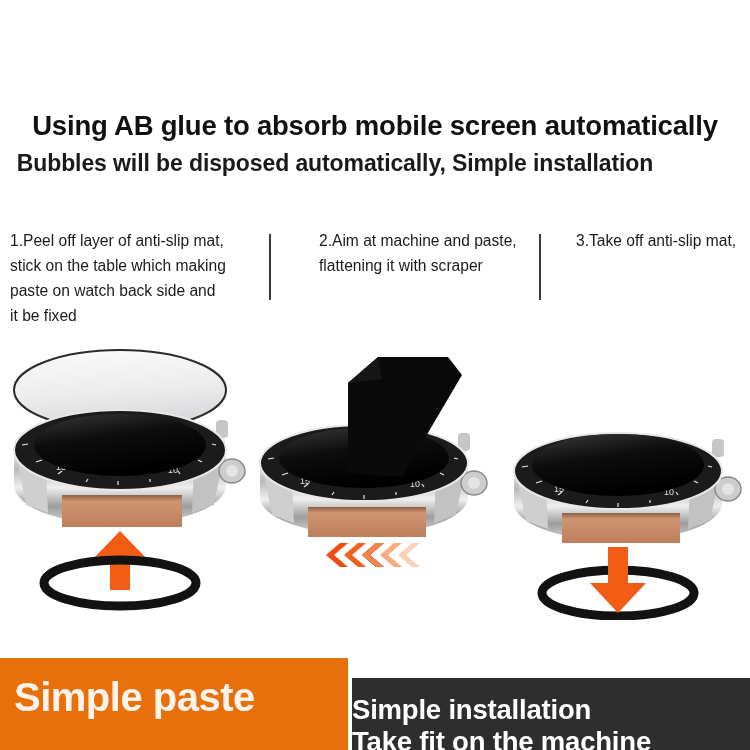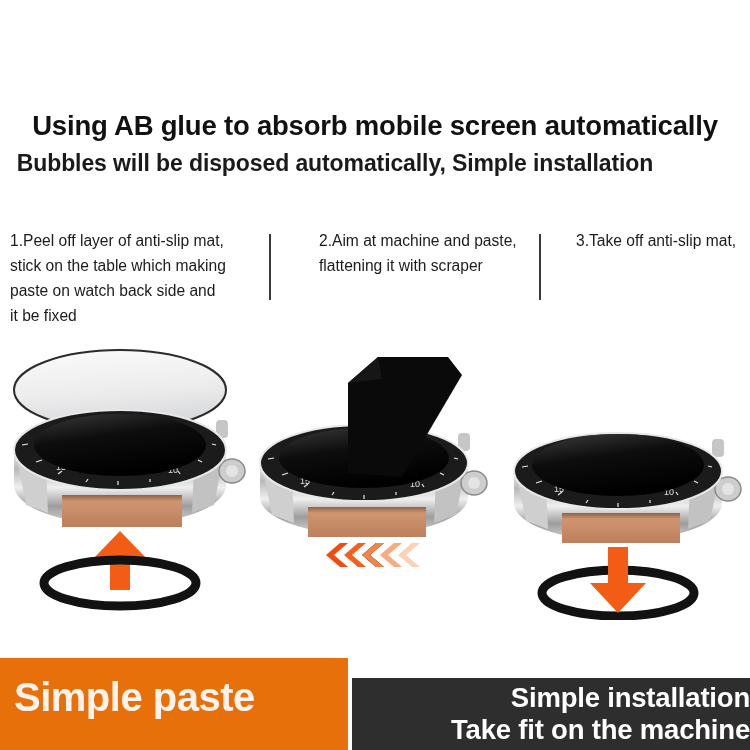--- a/index.html
+++ b/index.html
@@ -108,26 +108,27 @@
     position: absolute;
     left: 352px; top: 678px;
     width: 398px;
     height: 72px;
     background: #2e2e2e;
   }
   .banner-dark .banner-line {
     position: absolute;
     left: 0;
     width: 398px;
-    text-align: right;
+    text-align: left;
     font-size: 27.5px;
     font-weight: bold;
     color: #ffffff;
     letter-spacing: -0.2px;
     white-space: nowrap;
+    margin-top: 12px;
   }
   .banner-dark .line-1 { top: 4px; }
   .banner-dark .line-2 { top: 36px; }
 </style>
 </head>
 <body>
 
 <div class="headline-1">Using AB glue to absorb mobile screen automatically</div>
 <div class="headline-2">Bubbles will be disposed automatically, Simple installation</div>
 

